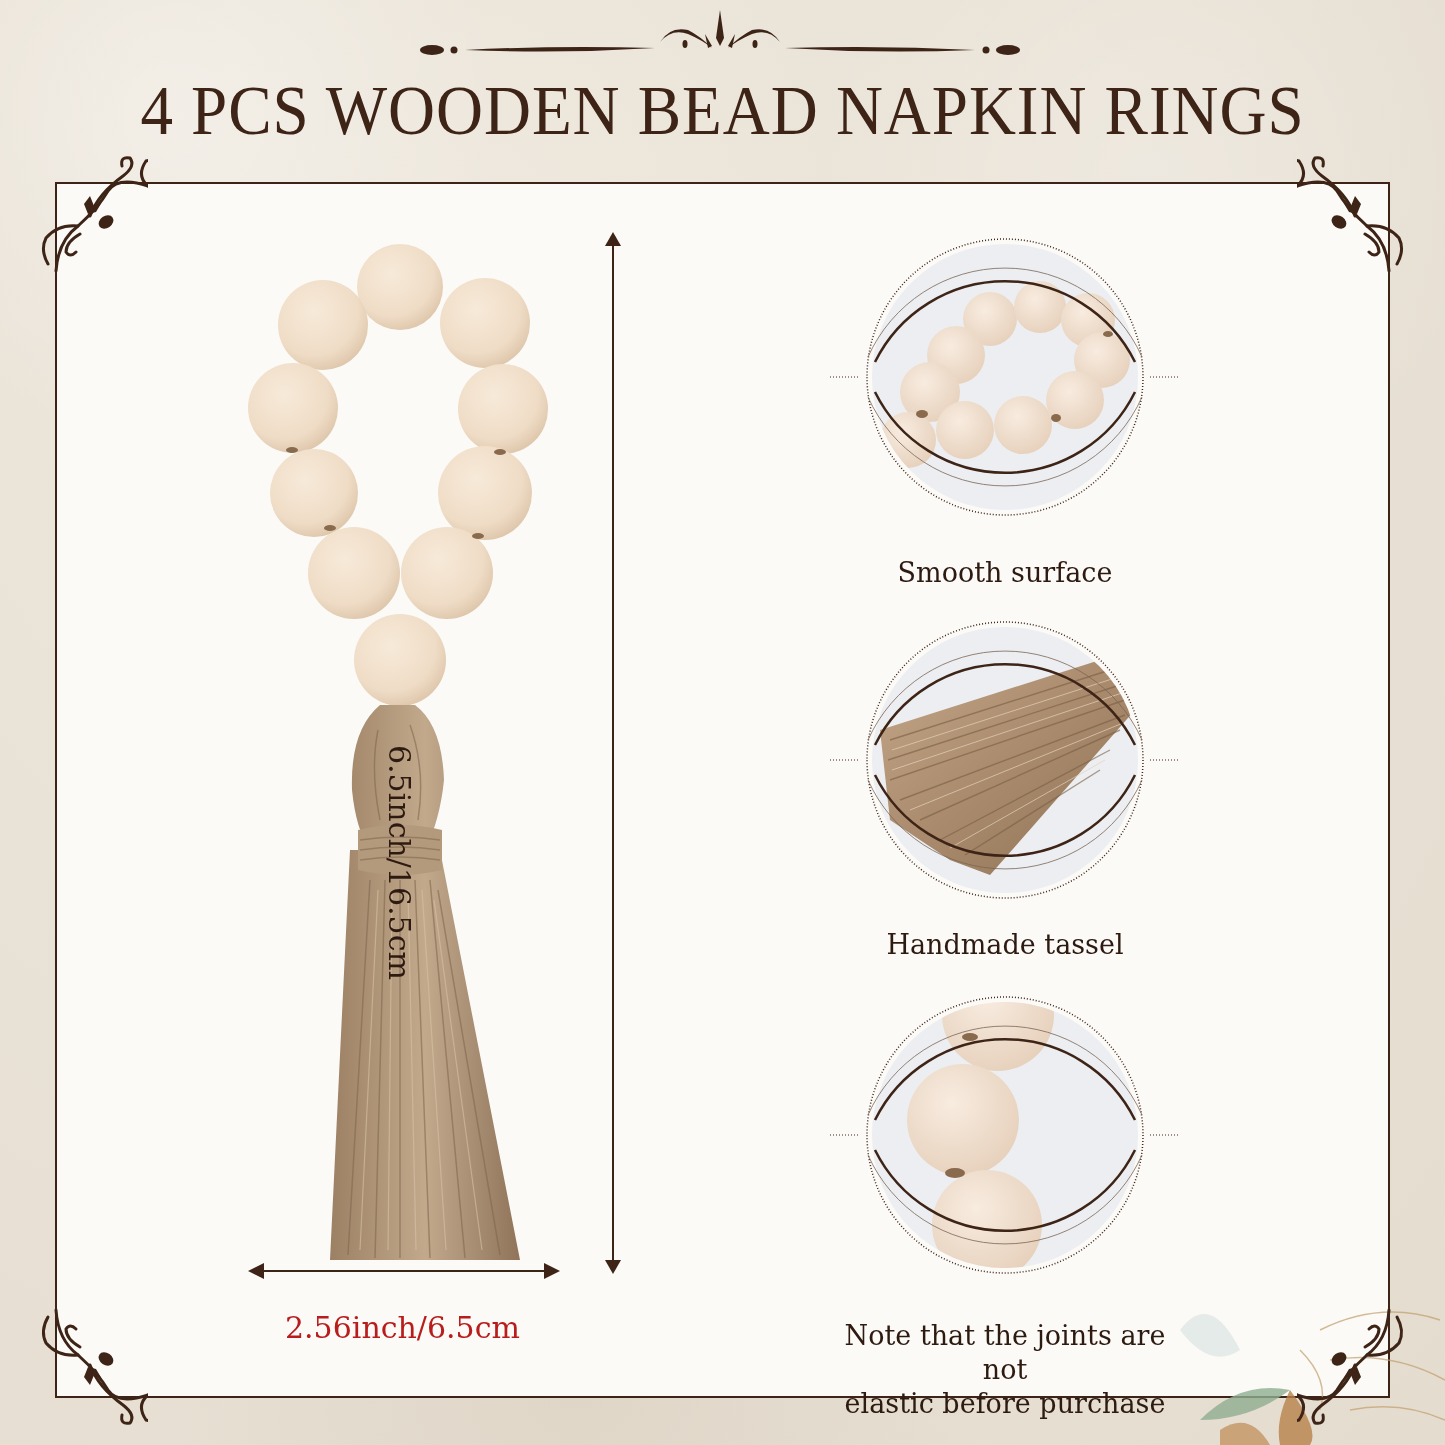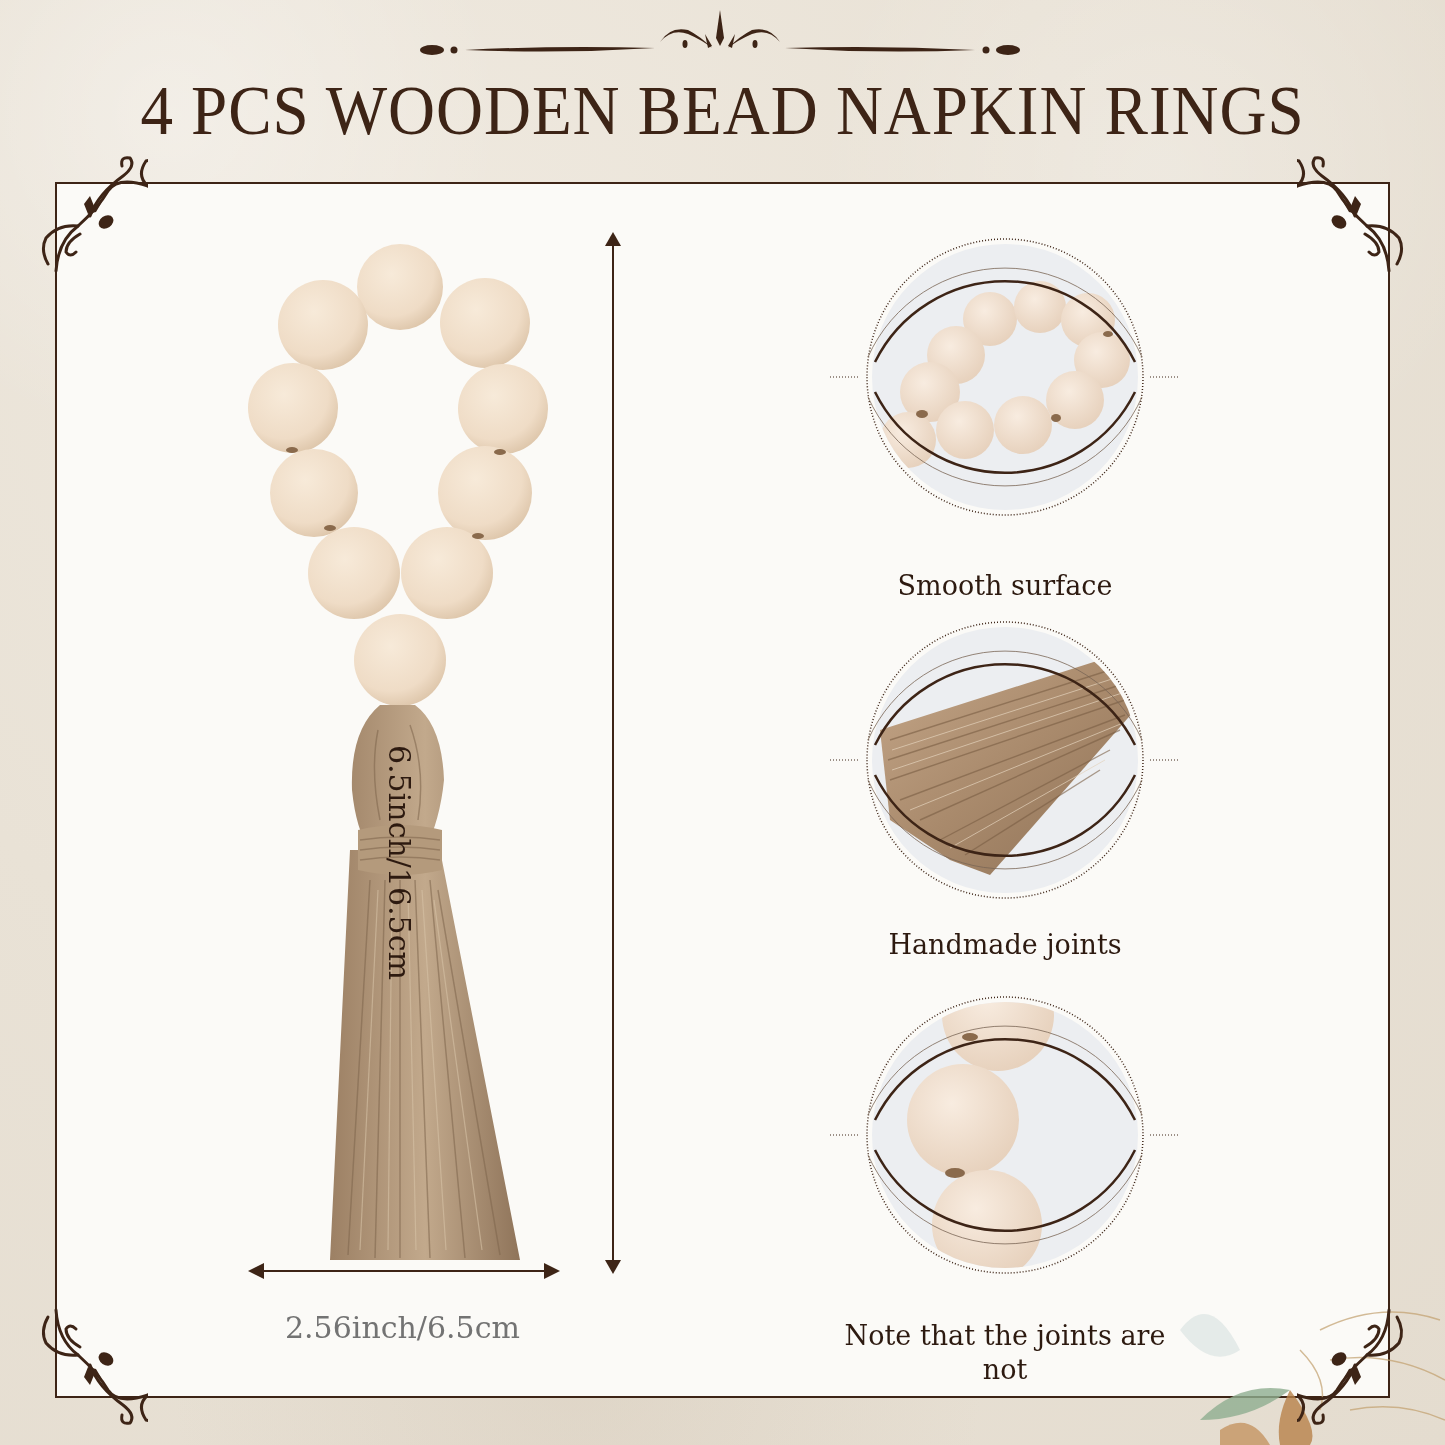--- a/index.html
+++ b/index.html
@@ -47,21 +47,21 @@
     position:absolute; left:652px; top:745px; transform-origin:0 0; transform:rotate(90deg);
     font-family:"DejaVu Serif", serif; font-size:30px; color:#2d1a10; white-space:nowrap;
     translate:-100% 0;
   }
   .hline { position:absolute; left:255px; top:1270px; width:300px; height:2px; background:#3d2416; }
   .h-arrow-l, .h-arrow-r { position:absolute; top:1263px; width:0; height:0;
     border-top:8px solid transparent; border-bottom:8px solid transparent; }
   .h-arrow-l { left:248px; border-right:16px solid #3d2416; }
   .h-arrow-r { left:544px; border-left:16px solid #3d2416; }
   .h-label {
-    position:absolute; left:285px; top:1310px; font-size:30px; color:#737373;
+    position:absolute; left:285px; top:1310px; font-size:30px; color:#b91c1c;
     font-family:"DejaVu Serif", serif; white-space:nowrap;
   }
 
   
   .feature { position:absolute; left:830px; width:350px; }
   .medallion { position:relative; width:350px; height:320px; }
   .medallion svg { position:absolute; left:0; top:0; }
   .caption {
     text-align:center; font-family:"DejaVu Serif", serif; font-size:27px; color:#2d1a10;
     line-height:1.25;
@@ -261,21 +261,21 @@
       </g>
       <circle cx="175" cy="155" r="138" fill="none" stroke="#3d2416" stroke-width="1.5" stroke-dasharray="1 2"></circle>
       <path d="M45 140 A145 145 0 0 1 305 140" fill="none" stroke="#3d2416" stroke-width="2.5"></path>
       <path d="M45 170 A145 145 0 0 0 305 170" fill="none" stroke="#3d2416" stroke-width="2.5"></path>
       <path d="M38 135 A150 150 0 0 1 312 135" fill="none" stroke="#7a6656" stroke-width="0.8"></path>
       <path d="M38 175 A150 150 0 0 0 312 175" fill="none" stroke="#7a6656" stroke-width="0.8"></path>
       <line x1="0" y1="155" x2="30" y2="155" stroke="#3d2416" stroke-width="1" stroke-dasharray="1 2"></line>
       <line x1="320" y1="155" x2="350" y2="155" stroke="#3d2416" stroke-width="1" stroke-dasharray="1 2"></line>
     </svg>
   </div>
-  <div class="caption" style="margin-top:27px;">Smooth surface</div>
+  <div class="caption" style="margin-top:14px;">Smooth surface</div>
 </div>
 
 <div class="feature" style="top:600px;">
   <div class="medallion">
     <svg width="350" height="320" viewBox="0 0 350 320">
       <defs>
         <linearGradient id="j2" x1="0" y1="0" x2="1" y2="1">
           <stop offset="0" stop-color="#c4a688"></stop>
             <stop offset="0.5" stop-color="#a98a6c"></stop>
             <stop offset="1" stop-color="#8e7156"></stop>
@@ -305,21 +305,21 @@
       </g>
       <circle cx="175" cy="160" r="138" fill="none" stroke="#3d2416" stroke-width="1.5" stroke-dasharray="1 2"></circle>
       <path d="M45 145 A145 145 0 0 1 305 145" fill="none" stroke="#3d2416" stroke-width="2.5"></path>
       <path d="M45 175 A145 145 0 0 0 305 175" fill="none" stroke="#3d2416" stroke-width="2.5"></path>
       <path d="M38 140 A150 150 0 0 1 312 140" fill="none" stroke="#7a6656" stroke-width="0.8"></path>
       <path d="M38 180 A150 150 0 0 0 312 180" fill="none" stroke="#7a6656" stroke-width="0.8"></path>
       <line x1="0" y1="160" x2="30" y2="160" stroke="#3d2416" stroke-width="1" stroke-dasharray="1 2"></line>
       <line x1="320" y1="160" x2="350" y2="160" stroke="#3d2416" stroke-width="1" stroke-dasharray="1 2"></line>
     </svg>
   </div>
-  <div class="caption" style="margin-top:8px;">Handmade joints</div>
+  <div class="caption" style="margin-top:8px;">Handmade tassel</div>
 </div>
 
 <div class="feature" style="top:975px;">
   <div class="medallion">
     <svg width="350" height="320" viewBox="0 0 350 320">
       <defs>
         <radialGradient id="b3" cx="0.4" cy="0.35" r="0.7">
           <stop offset="0" stop-color="#f8ece0"></stop>
             <stop offset="1" stop-color="#e6d0bb"></stop>
         </radialGradient>
@@ -340,14 +340,15 @@
       <path d="M45 145 A145 145 0 0 1 305 145" fill="none" stroke="#3d2416" stroke-width="2.5"></path>
       <path d="M45 175 A145 145 0 0 0 305 175" fill="none" stroke="#3d2416" stroke-width="2.5"></path>
       <path d="M38 140 A150 150 0 0 1 312 140" fill="none" stroke="#7a6656" stroke-width="0.8"></path>
       <path d="M38 180 A150 150 0 0 0 312 180" fill="none" stroke="#7a6656" stroke-width="0.8"></path>
       <line x1="0" y1="160" x2="30" y2="160" stroke="#3d2416" stroke-width="1" stroke-dasharray="1 2"></line>
       <line x1="320" y1="160" x2="350" y2="160" stroke="#3d2416" stroke-width="1" stroke-dasharray="1 2"></line>
     </svg>
   </div>
   <div class="caption" style="margin-top:24px;">
     <div>Note that the joints are not</div>
+    <div>elastic before purchase</div>
   </div>
 </div>
 
 </body></html>

